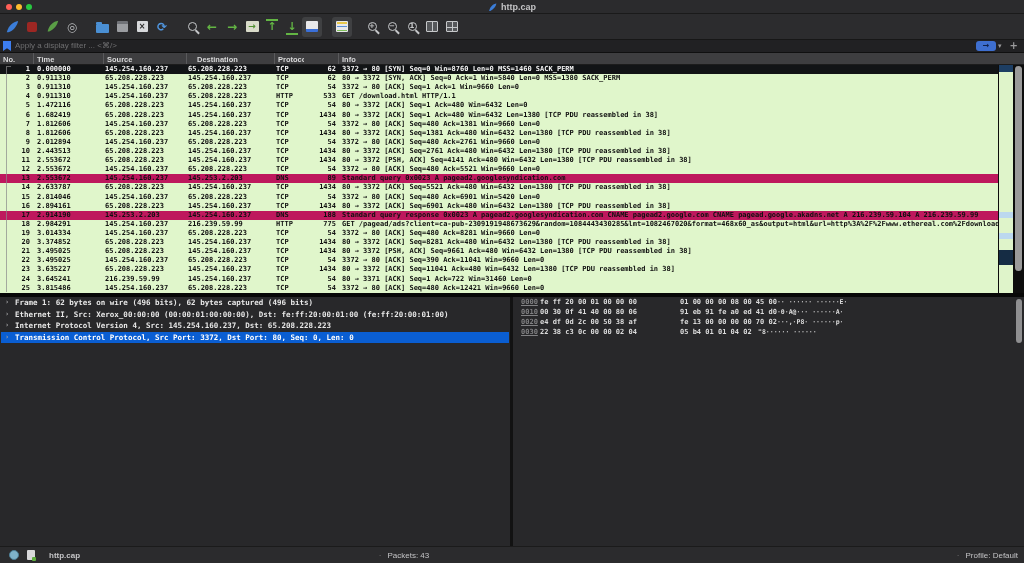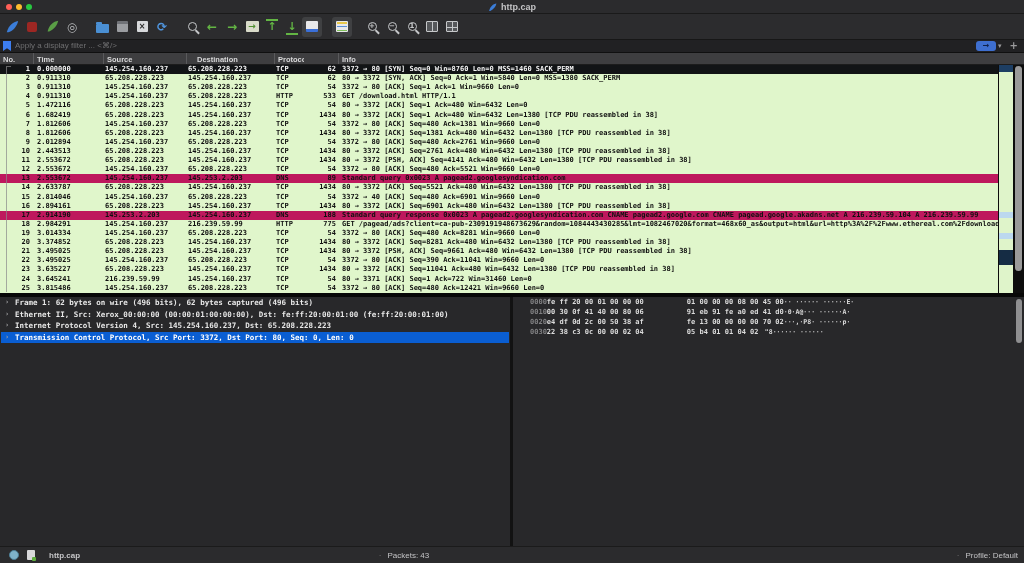--- a/index.html
+++ b/index.html
@@ -73,21 +73,21 @@
 
   
   .splitter { position:absolute; left:0; top:293px; width:1024px; height:4px; background:#070707; }
   .details { position:absolute; left:0; top:297px; width:510px; height:249px; background:#28282a; overflow:hidden; }
   .vdivider { position:absolute; left:510px; top:297px; width:3px; height:249px; background:#121212; }
   .bytes { position:absolute; left:513px; top:297px; width:511px; height:249px; background:#28282a; overflow:hidden; }
   .drow { height:11.5px; line-height:11.5px; white-space:nowrap; color:#e8e8e8; font-family:"DejaVu Sans Mono",monospace; font-size:7.5px; font-weight:bold; padding-left:14px; position:relative; margin:0 1px; }
   .drow .tw { position:absolute; left:4px; color:#a0a0a2; font-size:7px; }
   .drow.sel { background:#0a5ed2; color:#ffffff; }
   .hexline { height:10px; line-height:10px; white-space:nowrap; font-family:"DejaVu Sans Mono",monospace; font-size:7px; font-weight:bold; display:flex; }
-  .h-off { flex:0 0 27px; color:#818183; padding-left:17px; }
+  .h-off { flex:0 0 27px; color:#818183; padding-left:8px;text-decoration:underline; }
   .h-a { flex:0 0 108px; color:#dcdcdc; }
   .h-b { flex:0 0 110px; color:#dcdcdc;padding-left:32px; }
   .h-ascii { color:#dcdcdc; font-size:6.5px; }
   .bytes-thumb { position:absolute; right:2px; top:2px; width:6px; height:44px; background:#8f8f91; border-radius:3px; }
 
   
   .statusbar { position:absolute; left:0; top:546px; width:1024px; height:17px; background:#2b2b2d; border-top:1px solid #1b1b1b; display:flex; align-items:center; font-size:8px; color:#c4c4c6; }
   .expert-dot { width:10px; height:10px; border-radius:50%; background:#7fb2c9; border:1px solid #4d7f96; margin:0 8px 0 9px; }
   .note-icon { width:8px; height:10px; background:#d8d8da; border-radius:1px; position:relative; margin-right:14px; }
   .note-icon::after { content:''; position:absolute; right:-1px; bottom:-1px; width:4px; height:4px; background:#5fae3f; border-radius:1px; }
@@ -374,21 +374,21 @@
         <div class="c-len">1434</div>
         <div class="c-info">80 → 3372 [ACK] Seq=5521 Ack=480 Win=6432 Len=1380 [TCP PDU reassembled in 38]</div>
       </div>
       <div class="prow tcp">
         <div class="c-no">15</div>
         <div class="c-time">2.814046</div>
         <div class="c-src">145.254.160.237</div>
         <div class="c-dst">65.208.228.223</div>
         <div class="c-proto">TCP</div>
         <div class="c-len">54</div>
-        <div class="c-info">3372 → 40 [ACK] Seq=480 Ack=6901 Win=9660 Len=0</div>
+        <div class="c-info">3372 → 80 [ACK] Seq=480 Ack=6901 Win=5420 Len=0</div>
       </div>
       <div class="prow tcp">
         <div class="c-no">16</div>
         <div class="c-time">2.894161</div>
         <div class="c-src">65.208.228.223</div>
         <div class="c-dst">145.254.160.237</div>
         <div class="c-proto">TCP</div>
         <div class="c-len">1434</div>
         <div class="c-info">80 → 3372 [ACK] Seq=6901 Ack=480 Win=6432 Len=1380 [TCP PDU reassembled in 38]</div>
       </div>

